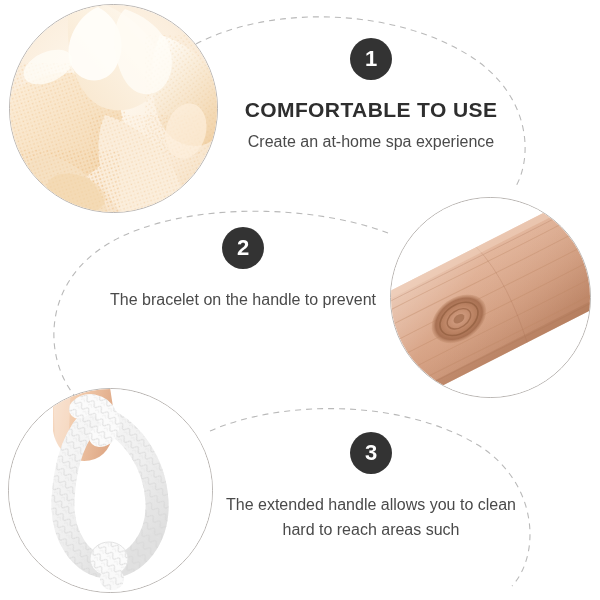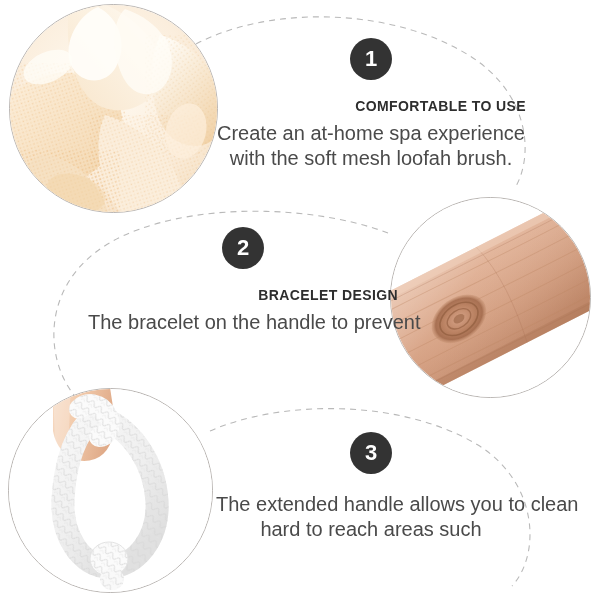--- a/index.html
+++ b/index.html
@@ -37,25 +37,25 @@
   .block{position:absolute;text-align:center;}
   .badge{
     width:42px;height:42px;border-radius:50%;
     background:#333333;color:#ffffff;
     font-size:22px;font-weight:bold;
     line-height:42px;text-align:center;
     margin:0 auto 18px auto;
     letter-spacing:0;
   }
   .headline{
-    font-size:14px;font-weight:bold;color:#2e2e2e;
-    letter-spacing:0.4px;margin:0 0 7px 0;white-space:nowrap;text-align:right;
+    font-size:21px;font-weight:bold;color:#2e2e2e;
+    letter-spacing:0.4px;margin:0 0 7px 0;white-space:nowrap;
   }
   .body-line{
-    font-size:20px;color:#4a4a4a;line-height:25px;white-space:nowrap;
+    font-size:16px;color:#4a4a4a;line-height:25px;white-space:nowrap;
   }
 
   .block-1{left:216px;top:38px;width:310px;}
   .block-2{left:88px;top:227px;width:310px;}
   .block-3{left:216px;top:432px;width:310px;}
 </style>
 </head>
 <body>
 
 <div class="canvas">
@@ -219,26 +219,24 @@
         <path d="M70,20 C78,12 92,14 98,26 C104,38 98,48 90,48" fill="none" stroke="#fbfbfb" stroke-width="20" stroke-linecap="round"></path>
         <path d="M70,20 C78,12 92,14 98,26 C104,38 98,48 90,48" fill="none" stroke="url(#br-braid)" stroke-width="20" stroke-linecap="round" opacity="0.9"></path>
       </g>
     </svg>
   </div>
 
   <div class="block block-1">
     <div class="badge">1</div>
     <div class="headline">COMFORTABLE TO USE</div>
     <div class="body-line">Create an at-home spa experience</div>
-    <div class="body-line">with the soft mesh loofah brush.</div>
   </div>
 
   <div class="block block-2">
     <div class="badge">2</div>
-    <div class="headline">BRACELET DESIGN</div>
     <div class="body-line">The bracelet on the handle to prevent</div>
   </div>
 
   <div class="block block-3">
     <div class="badge">3</div>
     <div class="body-line">The extended handle allows you to clean</div>
     <div class="body-line">hard to reach areas such</div>
   </div>
 
 </div>

